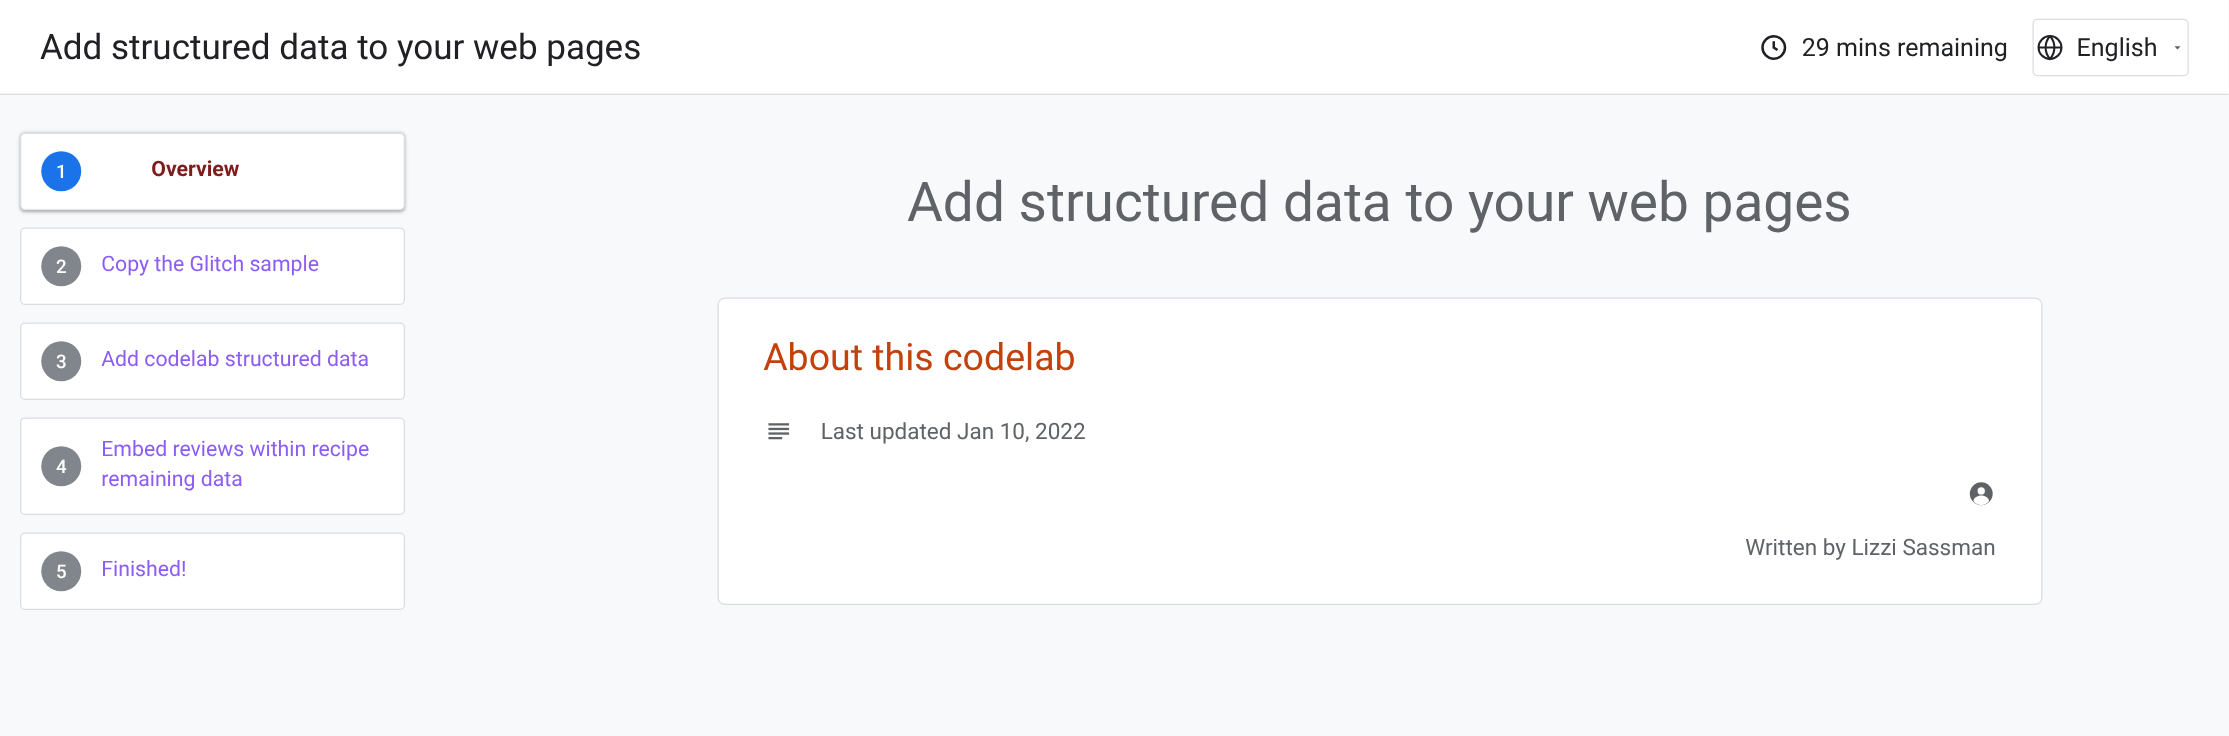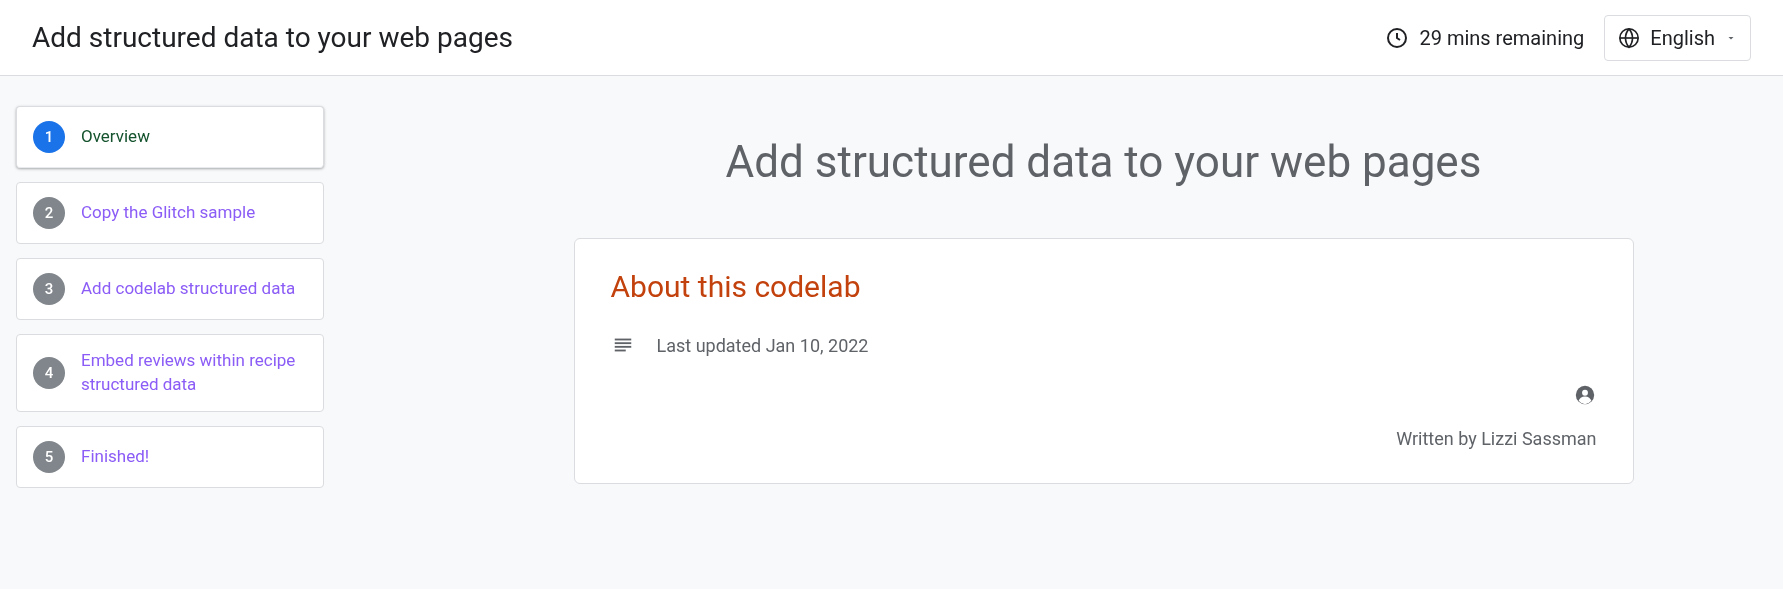--- a/index.html
+++ b/index.html
@@ -34,21 +34,21 @@
       font-size: 20px;
       color: #202124;
     }
     .clock-icon svg { display: block; }
     .language-selector {
       display: flex;
       align-items: center;
       gap: 10px;
       border: 1px solid #dadce0;
       border-radius: 4px;
-      padding: 10px 13px;
+      padding: 10px 2px;
       font-size: 20px;
       color: #202124;
       cursor: pointer;
       background: #fff;
     }
     .language-selector svg { display: block; }
     .content-area {
       display: flex;
       padding: 30px 0 0 16px;
     }
@@ -87,22 +87,23 @@
     }
     .step-item.active .step-number {
       background: #1a73e8;
     }
     .step-label {
       font-size: 17px;
       color: #8b5cf6;
       line-height: 1.4;
     }
     .step-item.active .step-label {
-      color: #14532d;
-      font-weight: 400;
+      color: #7f1d1d;
+      font-weight: 700;
+      margin-left: 40px;
     }
     .main {
       flex: 1;
       padding: 0 40px 0 140px;
     }
     .main-title {
       font-size: 44px;
       font-weight: 400;
       color: #5f6368;
       text-align: center;
@@ -182,21 +183,21 @@
     <div class="step-item">
       <div class="step-number">2</div>
       <div class="step-label">Copy the Glitch sample</div>
     </div>
     <div class="step-item">
       <div class="step-number">3</div>
       <div class="step-label">Add codelab structured data</div>
     </div>
     <div class="step-item">
       <div class="step-number">4</div>
-      <div class="step-label">Embed reviews within recipe structured data</div>
+      <div class="step-label">Embed reviews within recipe remaining data</div>
     </div>
     <div class="step-item">
       <div class="step-number">5</div>
       <div class="step-label">Finished!</div>
     </div>
   </div>
 
   <div class="main">
     <h1 class="main-title">Add structured data to your web pages</h1>
     <div class="about-card">

